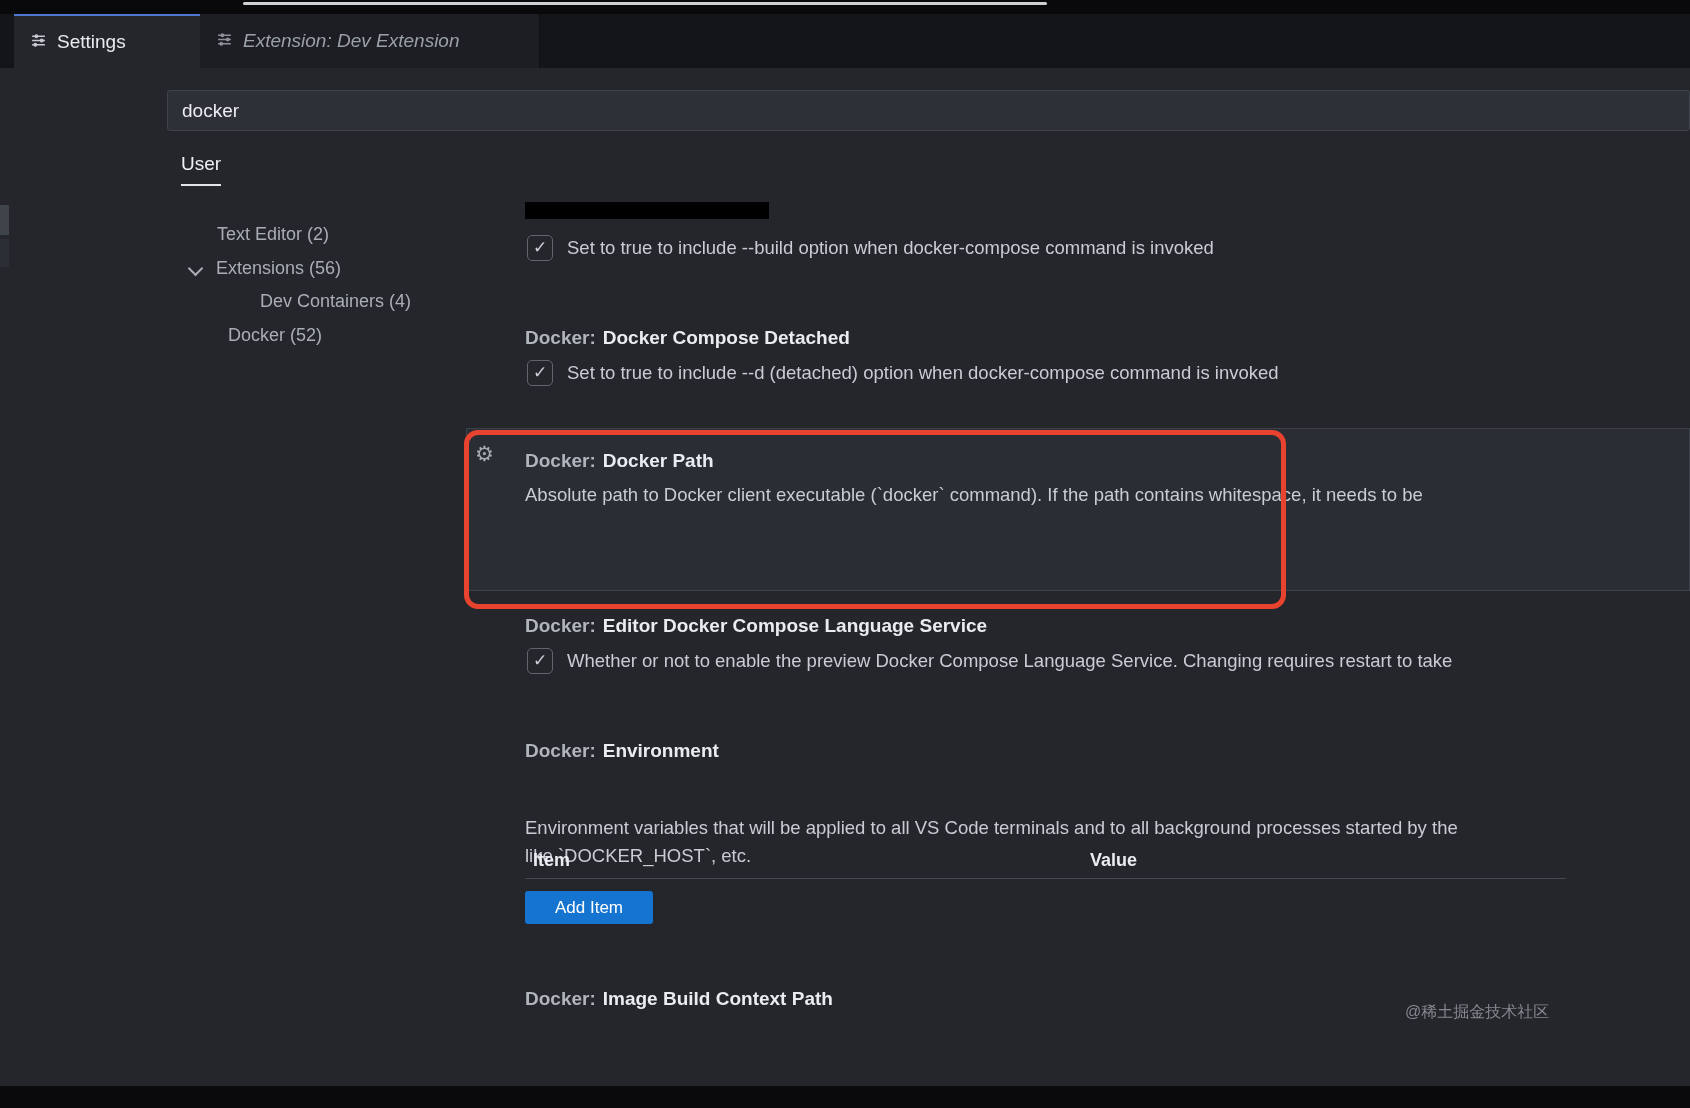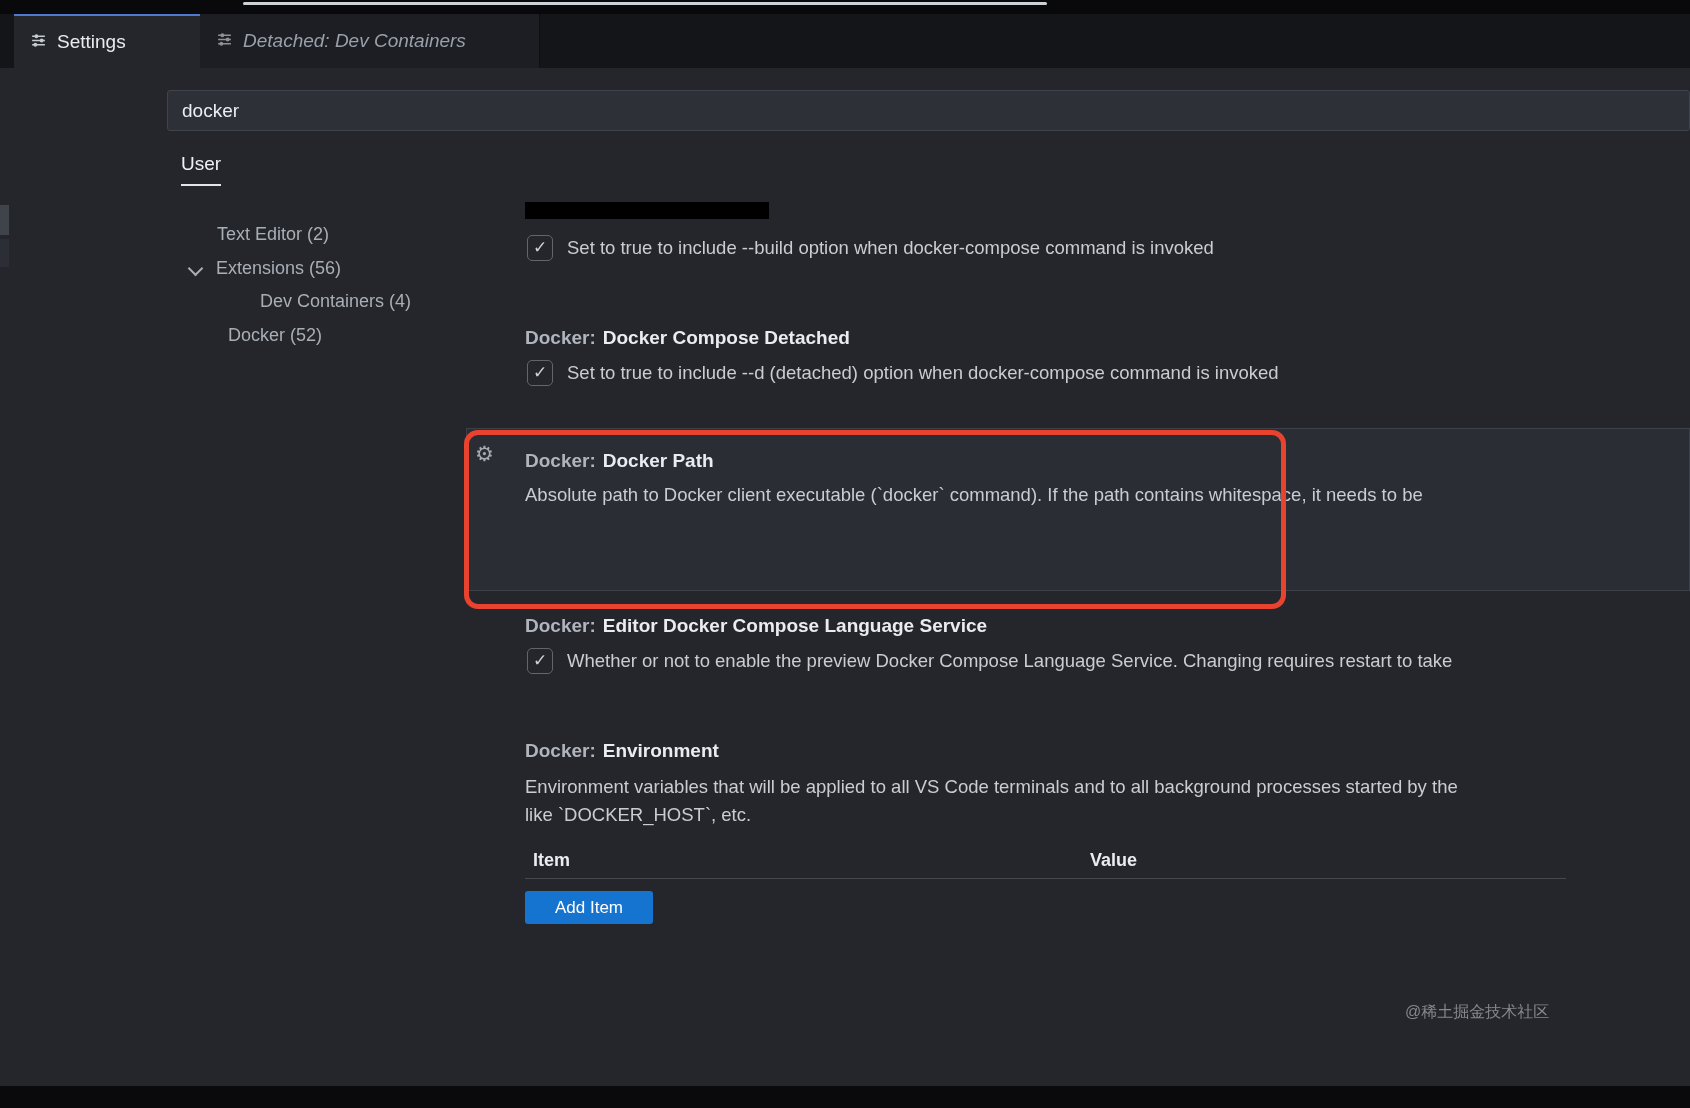--- a/index.html
+++ b/index.html
@@ -67,21 +67,21 @@
                     color:#c9ccd3; white-space:nowrap; overflow:hidden; z-index:10;}
   #dockerpath-input {position:absolute; left:525px; top:526px; width:649px; height:36px; box-sizing:border-box;
                      background:#24262c; border:1px solid #3b8eea; color:#e9ecf0; font-size:18px;
                      padding:0 10px; font-family:inherit; outline:none; z-index:10;}
 
   #title-els {top:613px;}
   #cb3 {left:527px; top:648px;}  #cb3-label {top:648px;}
 
   #title-env {top:738px;}
   .env-desc {position:absolute; left:525px; width:1163px; font-size:18.5px; color:#c9ccd3;
-             white-space:nowrap; overflow:hidden;}
+             white-space:nowrap; overflow:hidden;margin-top:41px;}
   #desc-env1 {top:776px;}
   #desc-env2 {top:804px;}
   .th {position:absolute; top:850px; font-size:18px; font-weight:700; color:#e9ecf1;}
   #th-item  {left:533px;}
   #th-value {left:1090px;}
   #table-line {position:absolute; left:525px; top:878px; width:1041px; height:1px; background:#45484f;}
   #add-item-btn {position:absolute; left:525px; top:891px; width:128px; height:33px;
                  background:#1674d1; color:#ffffff; font-size:17px; border:none; border-radius:3px;
                  cursor:pointer; font-family:inherit;}
 
@@ -114,21 +114,21 @@
     </div>
     <div class="tab preview">
       <span>
         <svg width="17" height="17" viewBox="0 0 16 16">
             <path d="M2 4h12M2 8h12M2 12h12" stroke="#8d9198" stroke-width="1.4" fill="none"></path>
             <circle cx="6" cy="4" r="1.8" fill="#8d9198"></circle>
             <circle cx="11" cy="8" r="1.8" fill="#8d9198"></circle>
             <circle cx="5" cy="12" r="1.8" fill="#8d9198"></circle>
           </svg>
       </span>
-      <span class="label">Detached: Dev Containers</span>
+      <span class="label">Extension: Dev Extension</span>
     </div>
   </div>
 
   <input class="search-input" type="text" value="docker" style="">
   <div class="user-tab">User</div>
 
   <div id="left-notch1"></div>
   <div id="left-notch2"></div>
 
   <div class="chevron"></div>
@@ -164,17 +164,20 @@
   <div class="setting-title" id="title-env">
     <span class="prefix">Docker:</span><span class="name">Environment</span>
   </div>
   <div class="env-desc" id="desc-env1">Environment variables that will be applied to all VS Code terminals and to all background processes started by the</div>
   <div class="env-desc" id="desc-env2">like `DOCKER_HOST`, etc.</div>
   <div class="th" id="th-item">Item</div>
   <div class="th" id="th-value">Value</div>
   <div id="table-line"></div>
   <button id="add-item-btn">Add Item</button>
 
+  <div class="setting-title" id="title-ibcp">
+    <span class="prefix">Docker:</span><span class="name">Image Build Context Path</span>
+  </div>
 
   <div id="watermark">@稀土掘金技术社区</div>
   <div id="bottombar"></div>
 
 </div>
 
 </body></html>

